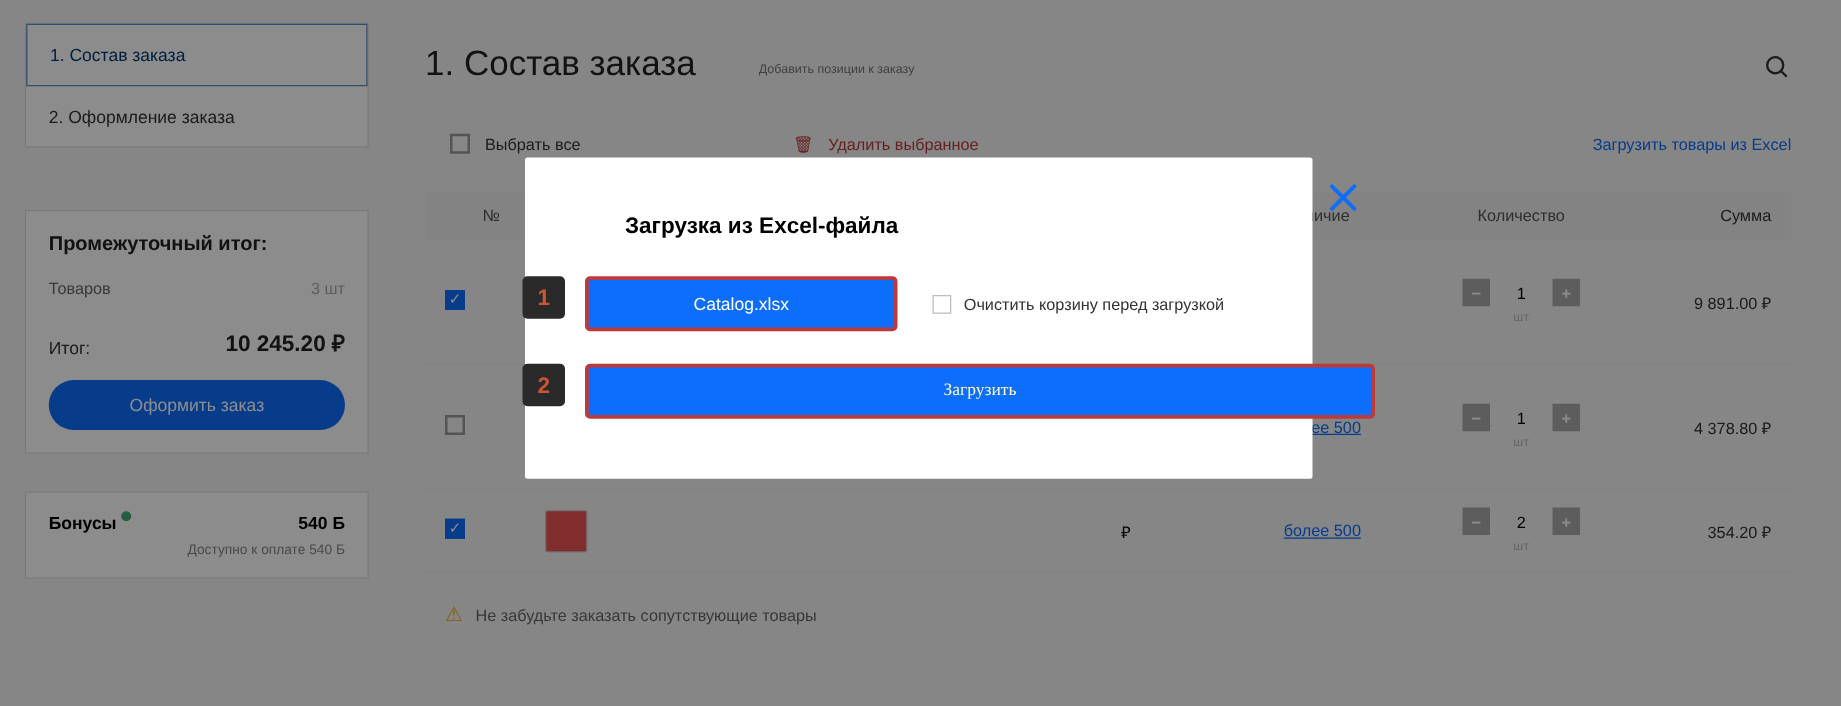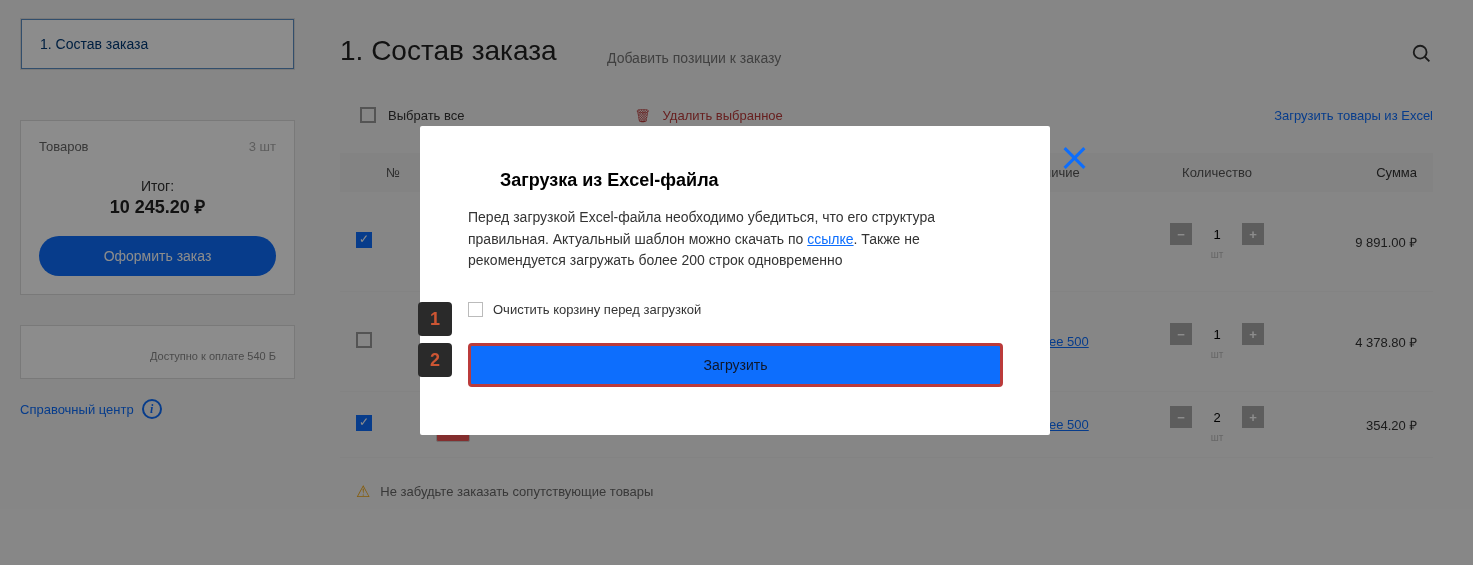--- a/index.html
+++ b/index.html
@@ -10,37 +10,37 @@
 .steps-box { background: #fff; border: 1px solid #ddd; }
 .step { padding: 16px 18px; font-size: 14px; }
 .step.active { color: #003a77; border: 1px solid #5b8ec5; }
 .step:not(.active) { color: #333; }
 
 .subtotal-box { background: #fff; border: 1px solid #ddd; margin-top: 50px; padding: 18px; }
 .subtotal-title { font-size: 16px; font-weight: bold; margin-bottom: 18px; color: #222; }
 .subtotal-row { display: flex; justify-content: space-between; font-size: 13px; margin-bottom: 10px; }
 .subtotal-label { color: #666; }
 .subtotal-value { color: #aaa; }
-.subtotal-total-row { display: flex; justify-content: space-between; align-items: center; margin-top: 18px; padding-top: 6px; flex-direction: column; }
+.subtotal-total-row { display: flex; justify-content: space-between; align-items: flex-end; margin-top: 18px; padding-top: 6px; }
 .subtotal-total-row .subtotal-label { font-size: 14px; color: #333; }
 .subtotal-total-row .total-value { font-size: 18px; font-weight: bold; color: #222; }
 .checkout-btn { width: 100%; padding: 12px; background: #0d6efd; color: #fff; border: none; border-radius: 20px; font-size: 14px; margin-top: 18px; cursor: pointer; }
 
 .bonus-box { background: #fff; border: 1px solid #ddd; margin-top: 30px; padding: 16px 18px; }
 .bonus-row { display: flex; justify-content: space-between; font-size: 14px; font-weight: bold; }
 .bonus-icon { display: inline-block; width: 8px; height: 8px; border-radius: 50%; background: #4a7; margin-left: 4px; position: relative; top: -6px; }
 .bonus-note { font-size: 11px; color: #888; margin-top: 8px; text-align: right; }
 
 .help-link { margin-top: 20px; font-size: 13px; color: #0d6efd; display: flex; align-items: center; gap: 8px; }
 .info-circle { width: 20px; height: 20px; border: 2px solid #0d6efd; border-radius: 50%; display: inline-flex; align-items: center; justify-content: center; font-size: 12px; font-weight: bold; font-style: italic; font-family: serif; }
 
 
 .main { position: absolute; left: 340px; top: 35px; right: 40px; }
 .page-title { font-size: 28px; color: #222; font-weight: 400; }
-.add-input { position: absolute; left: 260px; top: 8px; font-size: 14px; color: #999; border: 1px solid transparent; background: transparent; padding: 6px; width: 400px; }
+.add-input { position: absolute; left: 260px; top: 8px; font-size: 10px; color: #999; border: 1px solid transparent; background: transparent; padding: 6px; width: 400px; }
 .search-btn { position: absolute; right: 0; top: 8px; cursor: pointer; }
 .search-btn svg { width: 22px; height: 22px; }
 
 .actions-row { position: relative; margin-top: 40px; display: flex; align-items: center; padding-left: 20px; }
 .checkbox-sq { width: 16px; height: 16px; border: 2px solid #999; display: inline-block; cursor: pointer; position: relative; }
 .checkbox-sq.checked { background: #0d6efd; border-color: #0d6efd; }
 .checkbox-sq.checked::after { content: "✓"; color: #fff; font-size: 12px; position: absolute; left: 1px; top: -2px; }
 .select-all-label { margin-left: 12px; font-size: 13px; color: #333; }
 .delete-link { margin-left: 170px; color: #bb3b3b; font-size: 13px; cursor: pointer; }
 .trash-icon { display: inline-block; margin-right: 8px; }
@@ -74,59 +74,61 @@
 
 
 .modal { position: absolute; left: 420px; top: 126px; width: 630px; background: #fff; border-radius: 2px; padding: 44px 48px 48px 48px; }
 .modal-title { font-size: 18px; font-weight: bold; margin-bottom: 16px; margin-left: 32px; }
 .modal-text { font-size: 14px; color: #333; line-height: 1.55; }
 .modal-text a { color: #0d6efd; text-decoration: underline; }
 .modal-file-row { margin-top: 30px; display: flex; align-items: center; gap: 28px; position: relative; }
 .file-btn { flex: 0 0 250px; padding: 11px; background: #0d6efd; color: #fff; border: 3px solid #bb3b3b; border-radius: 4px; font-size: 14px; cursor: pointer; text-align: center; }
 .clear-check { display: flex; align-items: center; gap: 10px; font-size: 13px; color: #333; }
 .clear-check .checkbox-sq { width: 15px; height: 15px; border: 1px solid #bbb; }
-.modal-load-btn { margin-top: 26px; width: 535px; padding: 11px; background: #0d6efd; color: #0f172a; border: 3px solid #bb3b3b; border-radius: 4px; font-size: 14px; cursor: pointer; display: block; }
+.modal-load-btn { margin-top: 26px; width: 632px; padding: 11px; background: #0d6efd; color: #fef9c3; border: 3px solid #bb3b3b; border-radius: 4px; font-size: 14px; cursor: pointer; display: block; font-family: Liberation Serif, serif; }
 .close-x { position: absolute; right: -38px; top: 18px; width: 28px; height: 28px; cursor: pointer; }
 .close-x::before, .close-x::after { content: ""; position: absolute; left: 13px; top: 0; width: 3px; height: 28px; background: #0d6efd; }
 .close-x::before { transform: rotate(45deg); }
 .close-x::after { transform: rotate(-45deg); }
 
 .badge { position: absolute; width: 34px; height: 34px; background: #2a2a2a; color: #c53; border-radius: 4px; display: flex; align-items: center; justify-content: center; font-size: 18px; font-weight: bold; }
 .badge-1 { left: -50px; top: 0; }
 .badge-2 { left: -50px; top: 0; }
 .load-btn-wrap { position: relative; }
 </style>
 </head>
 <body>
 
 <div class="sidebar">
   <div class="steps-box">
     <div class="step active">1. Состав заказа</div>
+    <div class="step">2. Оформление заказа</div>
   </div>
 
   <div class="subtotal-box">
+    <div class="subtotal-title">Промежуточный итог:</div>
     <div class="subtotal-row">
       <span class="subtotal-label">Товаров</span>
       <span class="subtotal-value">3 шт</span>
     </div>
     <div class="subtotal-total-row">
       <span class="subtotal-label">Итог:</span>
       <span class="total-value">10 245.20 ₽</span>
     </div>
     <button class="checkout-btn">Оформить заказ</button>
   </div>
 
   <div class="bonus-box">
+    <div class="bonus-row">
+      <span><span>Бонусы</span><span class="bonus-icon"></span></span>
+      <span>540 Б</span>
+    </div>
     <div class="bonus-note">Доступно к оплате 540 Б</div>
   </div>
 
-  <div class="help-link">
-    <span>Справочный центр</span>
-    <span class="info-circle">i</span>
-  </div>
 </div>
 
 <div class="main">
   <h1 class="page-title">1. Состав заказа</h1>
   <input class="add-input" placeholder="Добавить позиции к заказу" style="">
   <span class="search-btn">
     <svg viewBox="0 0 24 24" fill="none" stroke="#333" stroke-width="2">
         <circle cx="10" cy="10" r="7"></circle>
         <line x1="20" y1="20" x2="15" y2="15"></line>
       </svg>
@@ -223,25 +225,23 @@
     <span class="warn-icon">⚠</span>
     <span>Не забудьте заказать сопутствующие товары</span>
   </div>
 </div>
 
 <div class="overlay"></div>
 
 <div class="modal">
   <span class="close-x"></span>
   <div class="modal-title">Загрузка из Excel-файла</div>
-  <div class="modal-text">
-    <span>Перед загрузкой Excel-файла необходимо убедиться, что его структура правильная. Актуальный шаблон можно скачать по </span><a href="#">ссылке</a><span>. Также не рекомендуется загружать более 200 строк одновременно</span>
-  </div>
   <div class="modal-file-row">
     <span class="badge badge-1">1</span>
+    <button class="file-btn">Catalog.xlsx</button>
     <label class="clear-check">
       <span class="checkbox-sq"></span>
       <span>Очистить корзину перед загрузкой</span>
     </label>
   </div>
   <div class="load-btn-wrap">
     <span class="badge badge-2">2</span>
     <button class="modal-load-btn">Загрузить</button>
   </div>
 </div>

